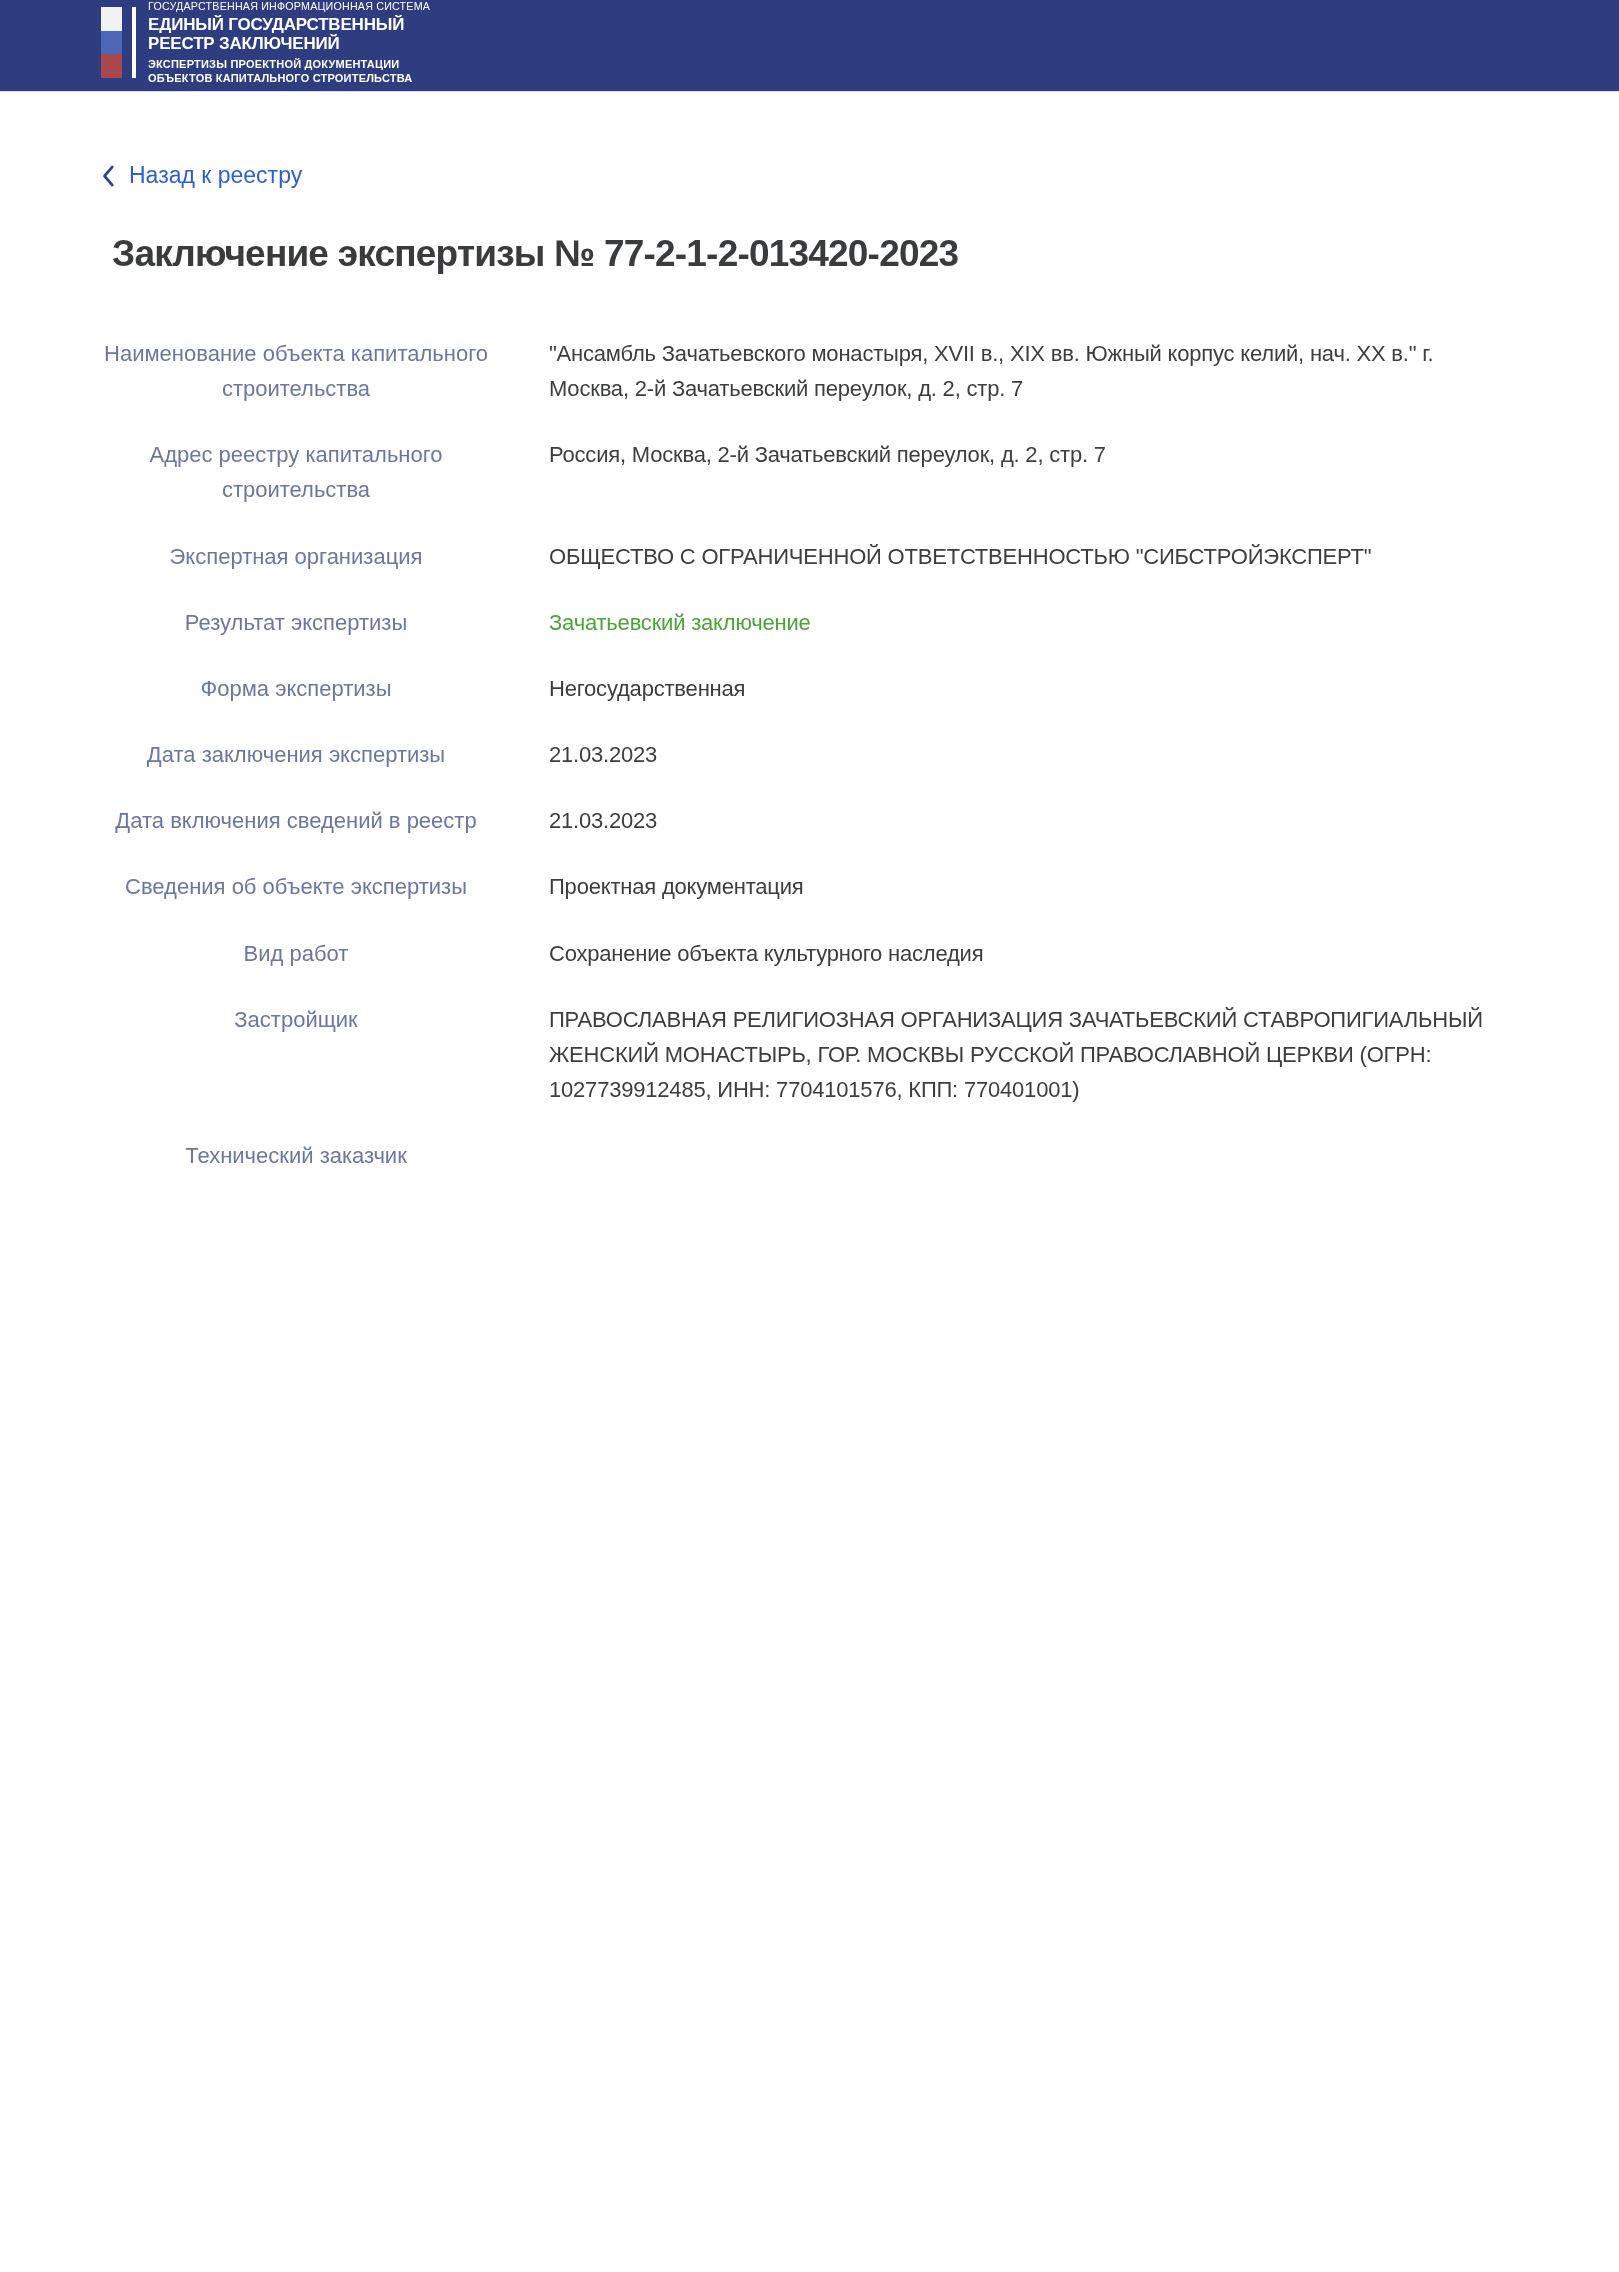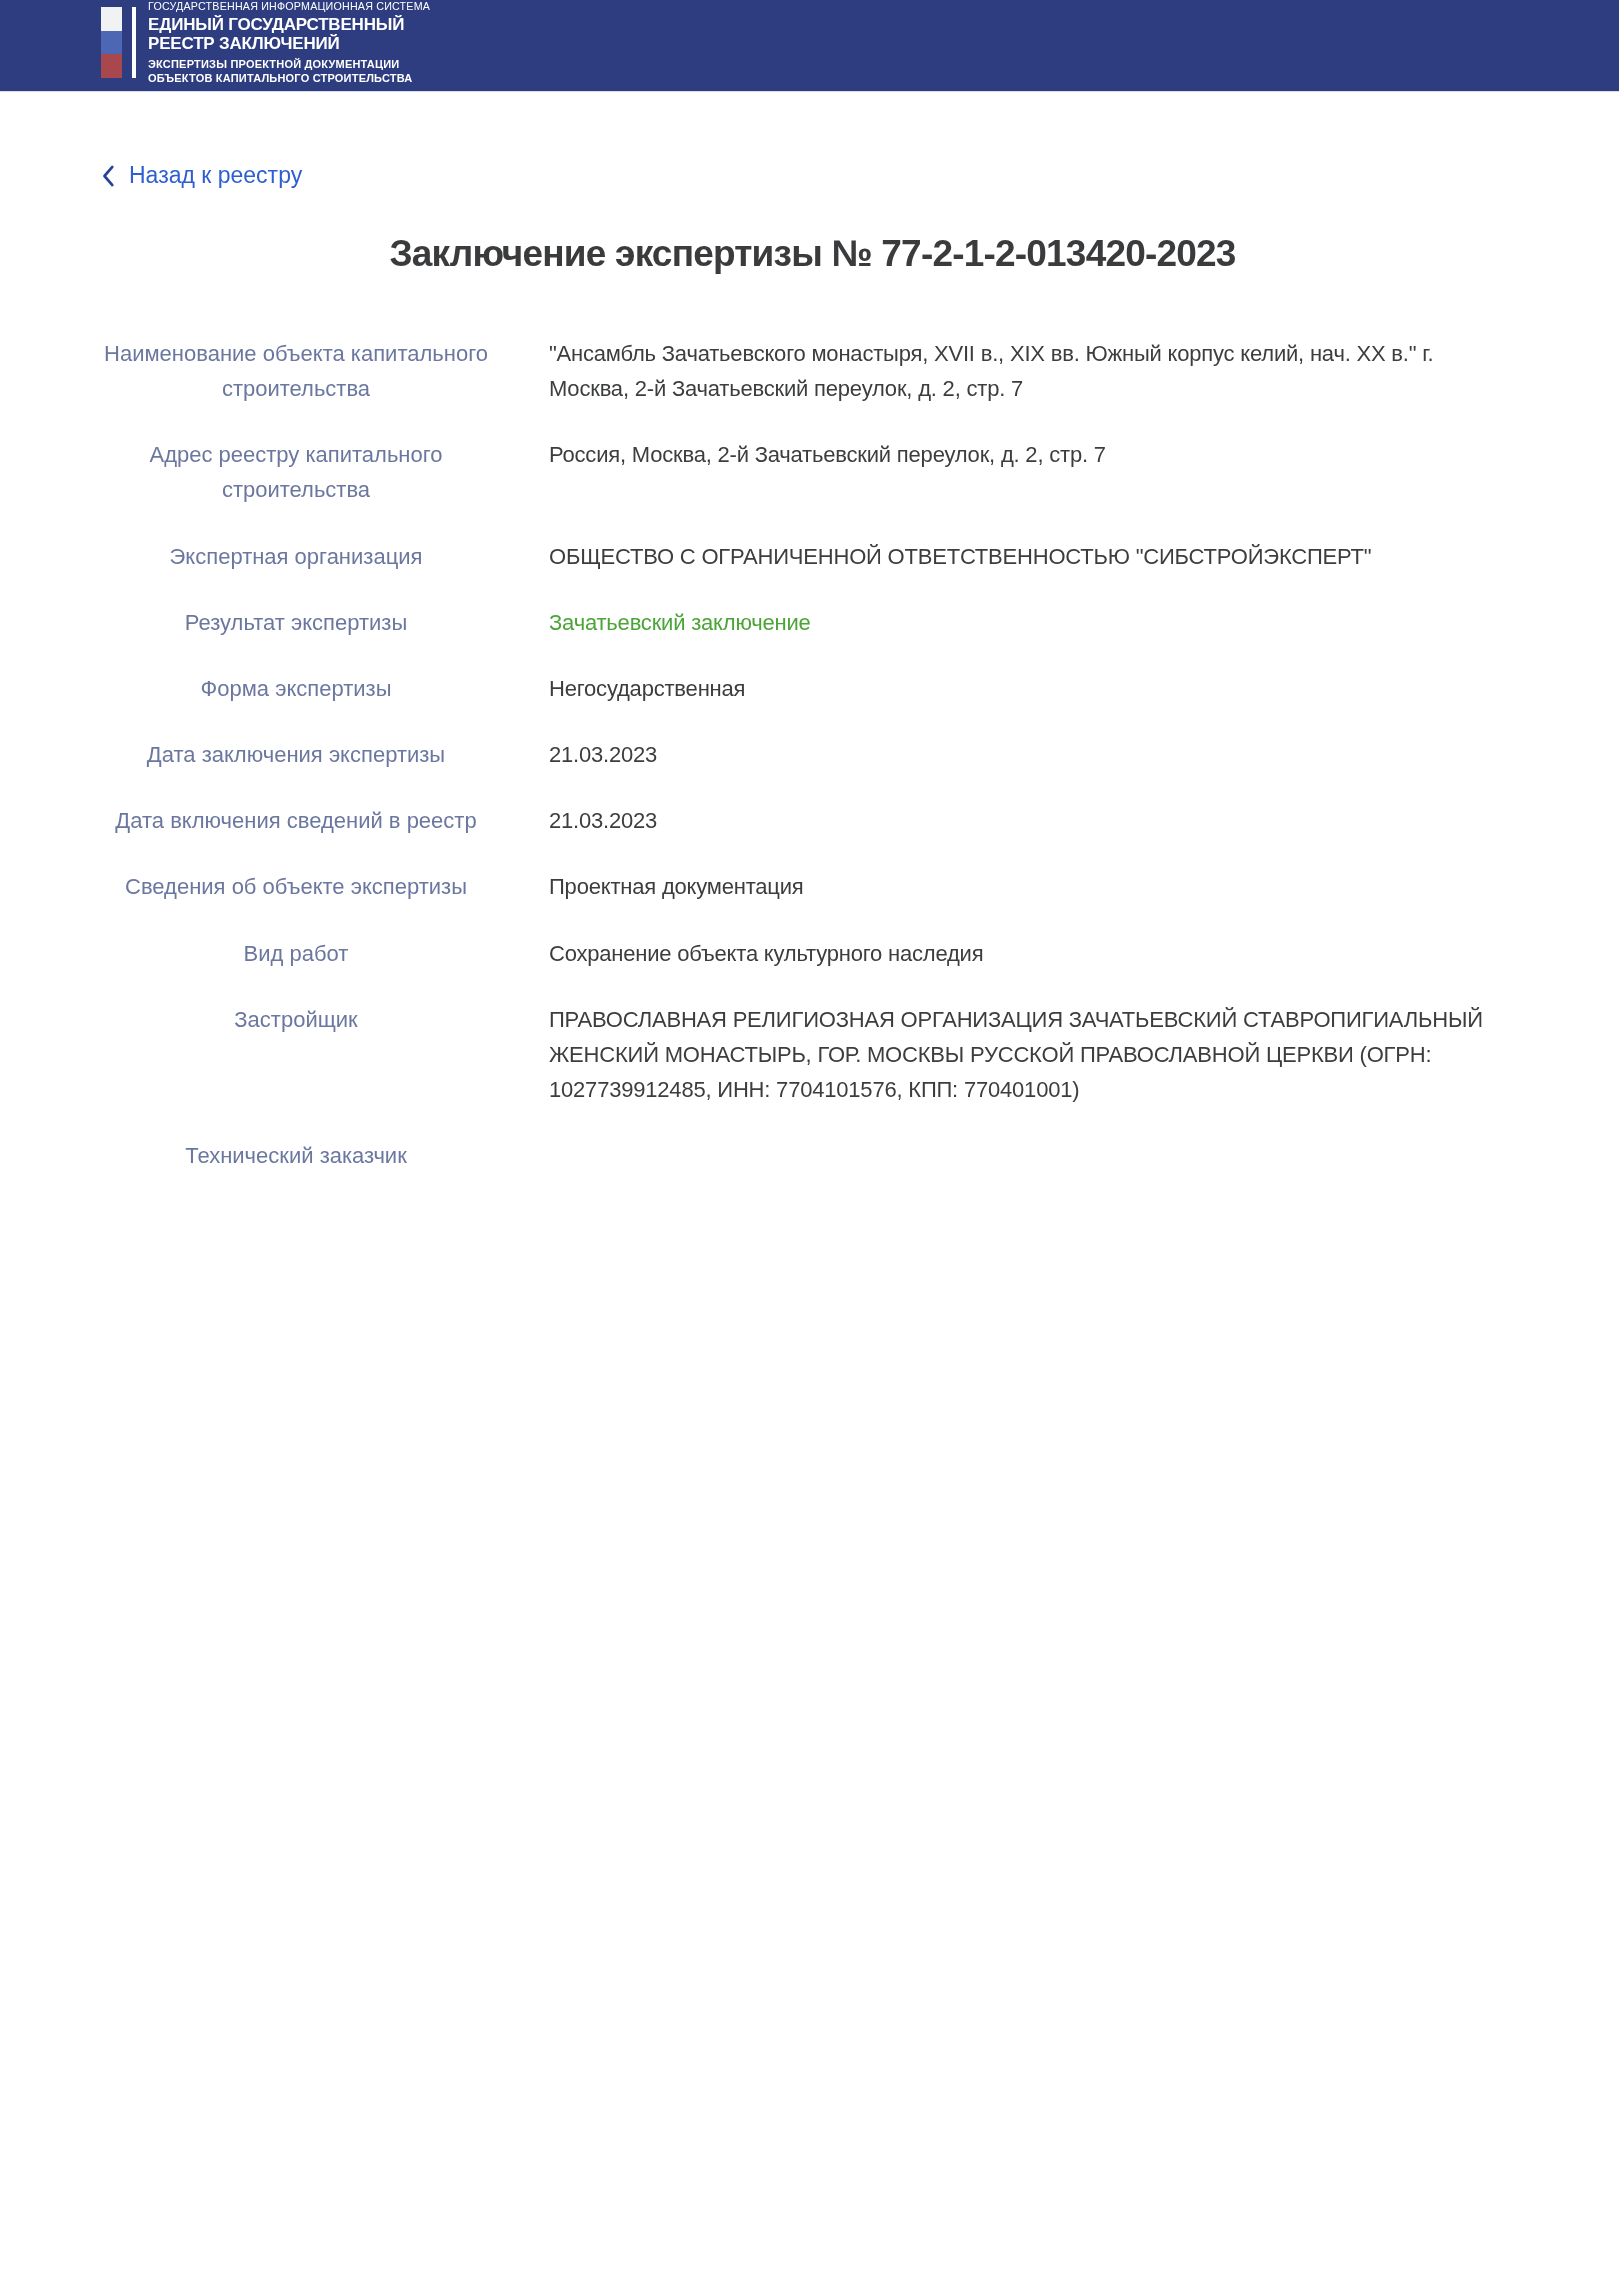--- a/index.html
+++ b/index.html
@@ -91,26 +91,25 @@
     cursor: pointer;
     text-decoration: none;
   }
   .back-link .chevron {
     width: 14px;
     height: 22px;
     display: inline-block;
     flex-shrink: 0;
   }
   .page-title {
-    margin: 43px 0 0 5px;
+    margin: 43px 0 0 11px;
     font-size: 37px;
     font-weight: 700;
     letter-spacing: -0.8px;
     color: var(--title-color, #3a3b3d);
-    text-align: center;
   }
 
   
   .fields {
     margin-top: 61px;
     display: flex;
     flex-direction: column;
     gap: 31px;
     padding-bottom: 99px;
   }

